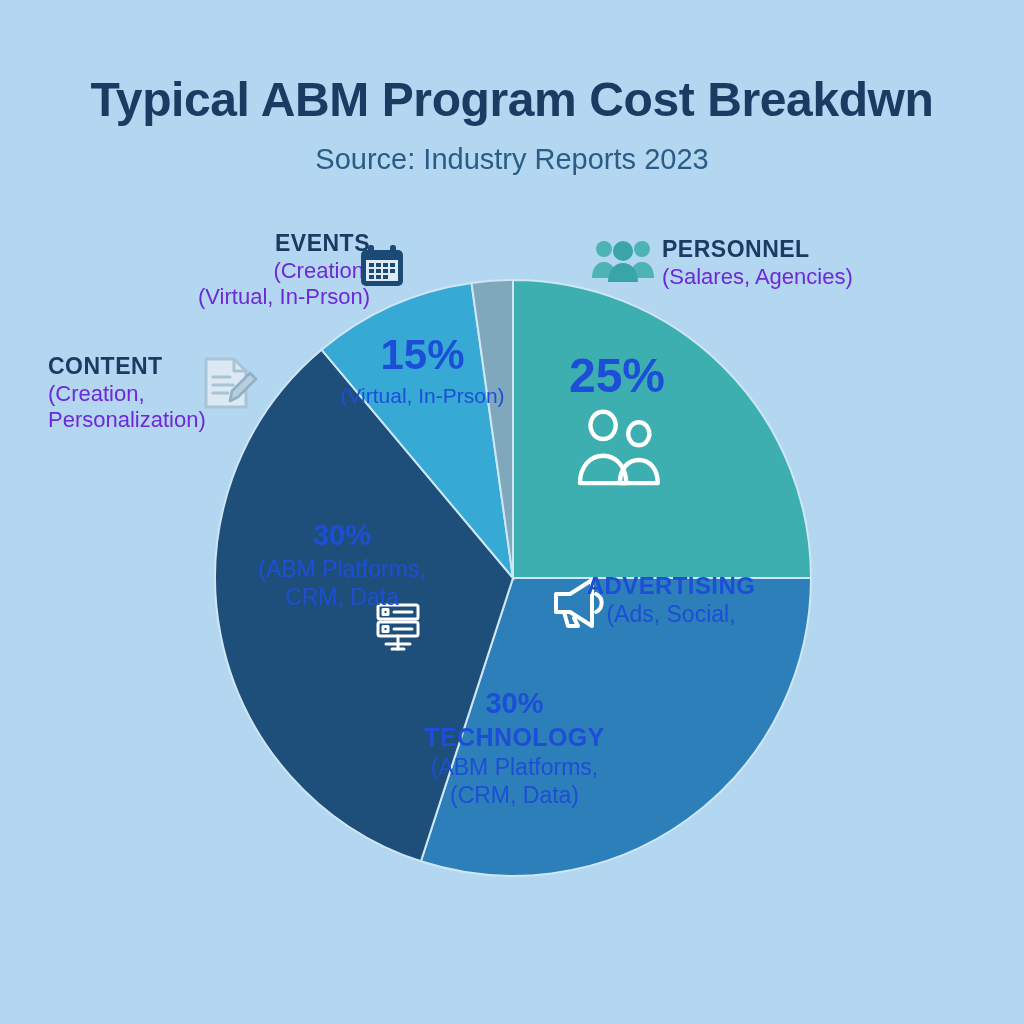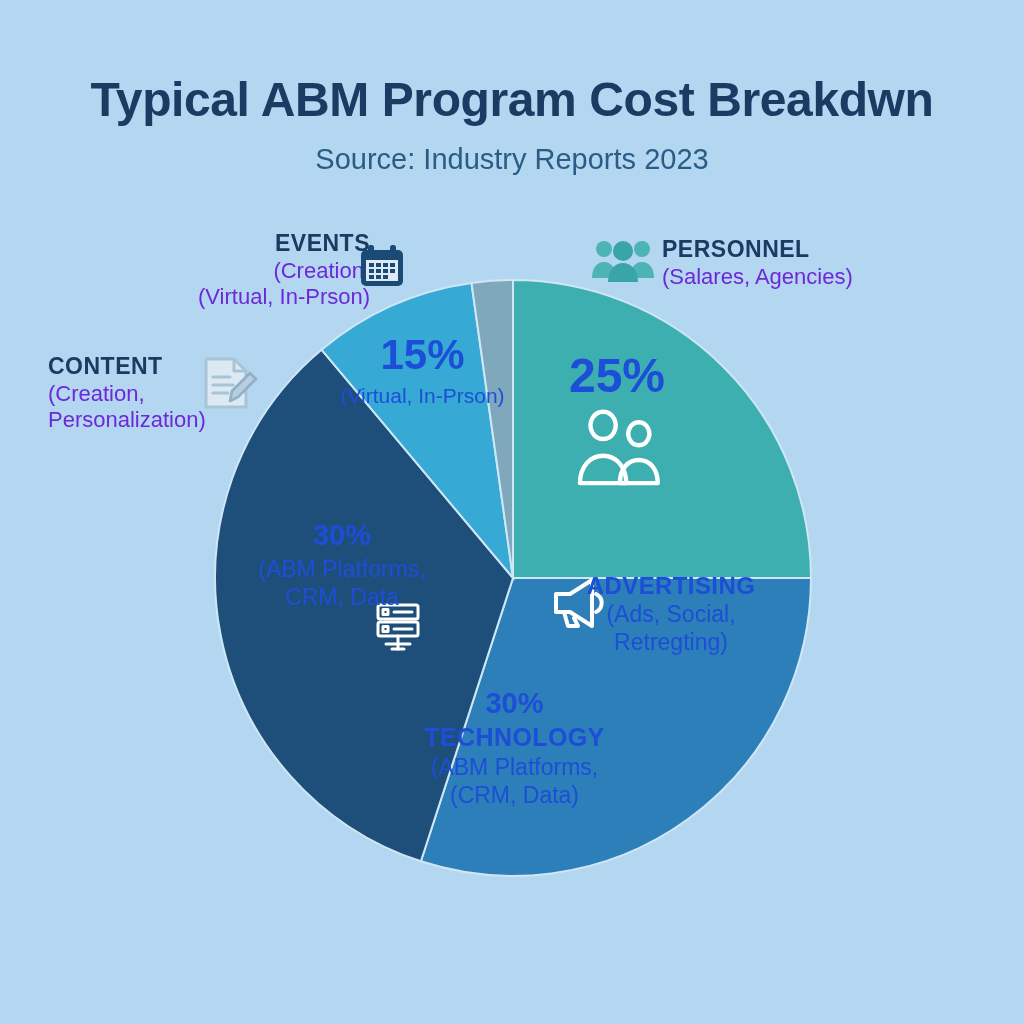--- a/index.html
+++ b/index.html
@@ -232,21 +232,20 @@
   <div class="slice-label" id="label-tech-b">
     <span class="slice-pct">30%</span>
     <span class="slice-name">TECHNOLOGY</span>
     <span class="slice-sub">(ABM Platforms,</span>
     <span class="slice-sub">(CRM, Data)</span>
   </div>
 
   <div class="slice-label" id="label-advertising">
     <span class="slice-name">ADVERTISING</span>
     <span class="slice-sub">(Ads, Social,</span>
-    <span class="slice-sub">Retregting)</span>
   </div>
 
   <div class="callout" id="callout-events">
     <span class="callout-name">EVENTS</span>
     <span class="callout-sub">(Creation,</span>
     <span class="callout-sub">(Virtual, In-Prson)</span>
   </div>
 
   <div class="callout" id="callout-content">
     <span class="callout-name">CONTENT</span>

